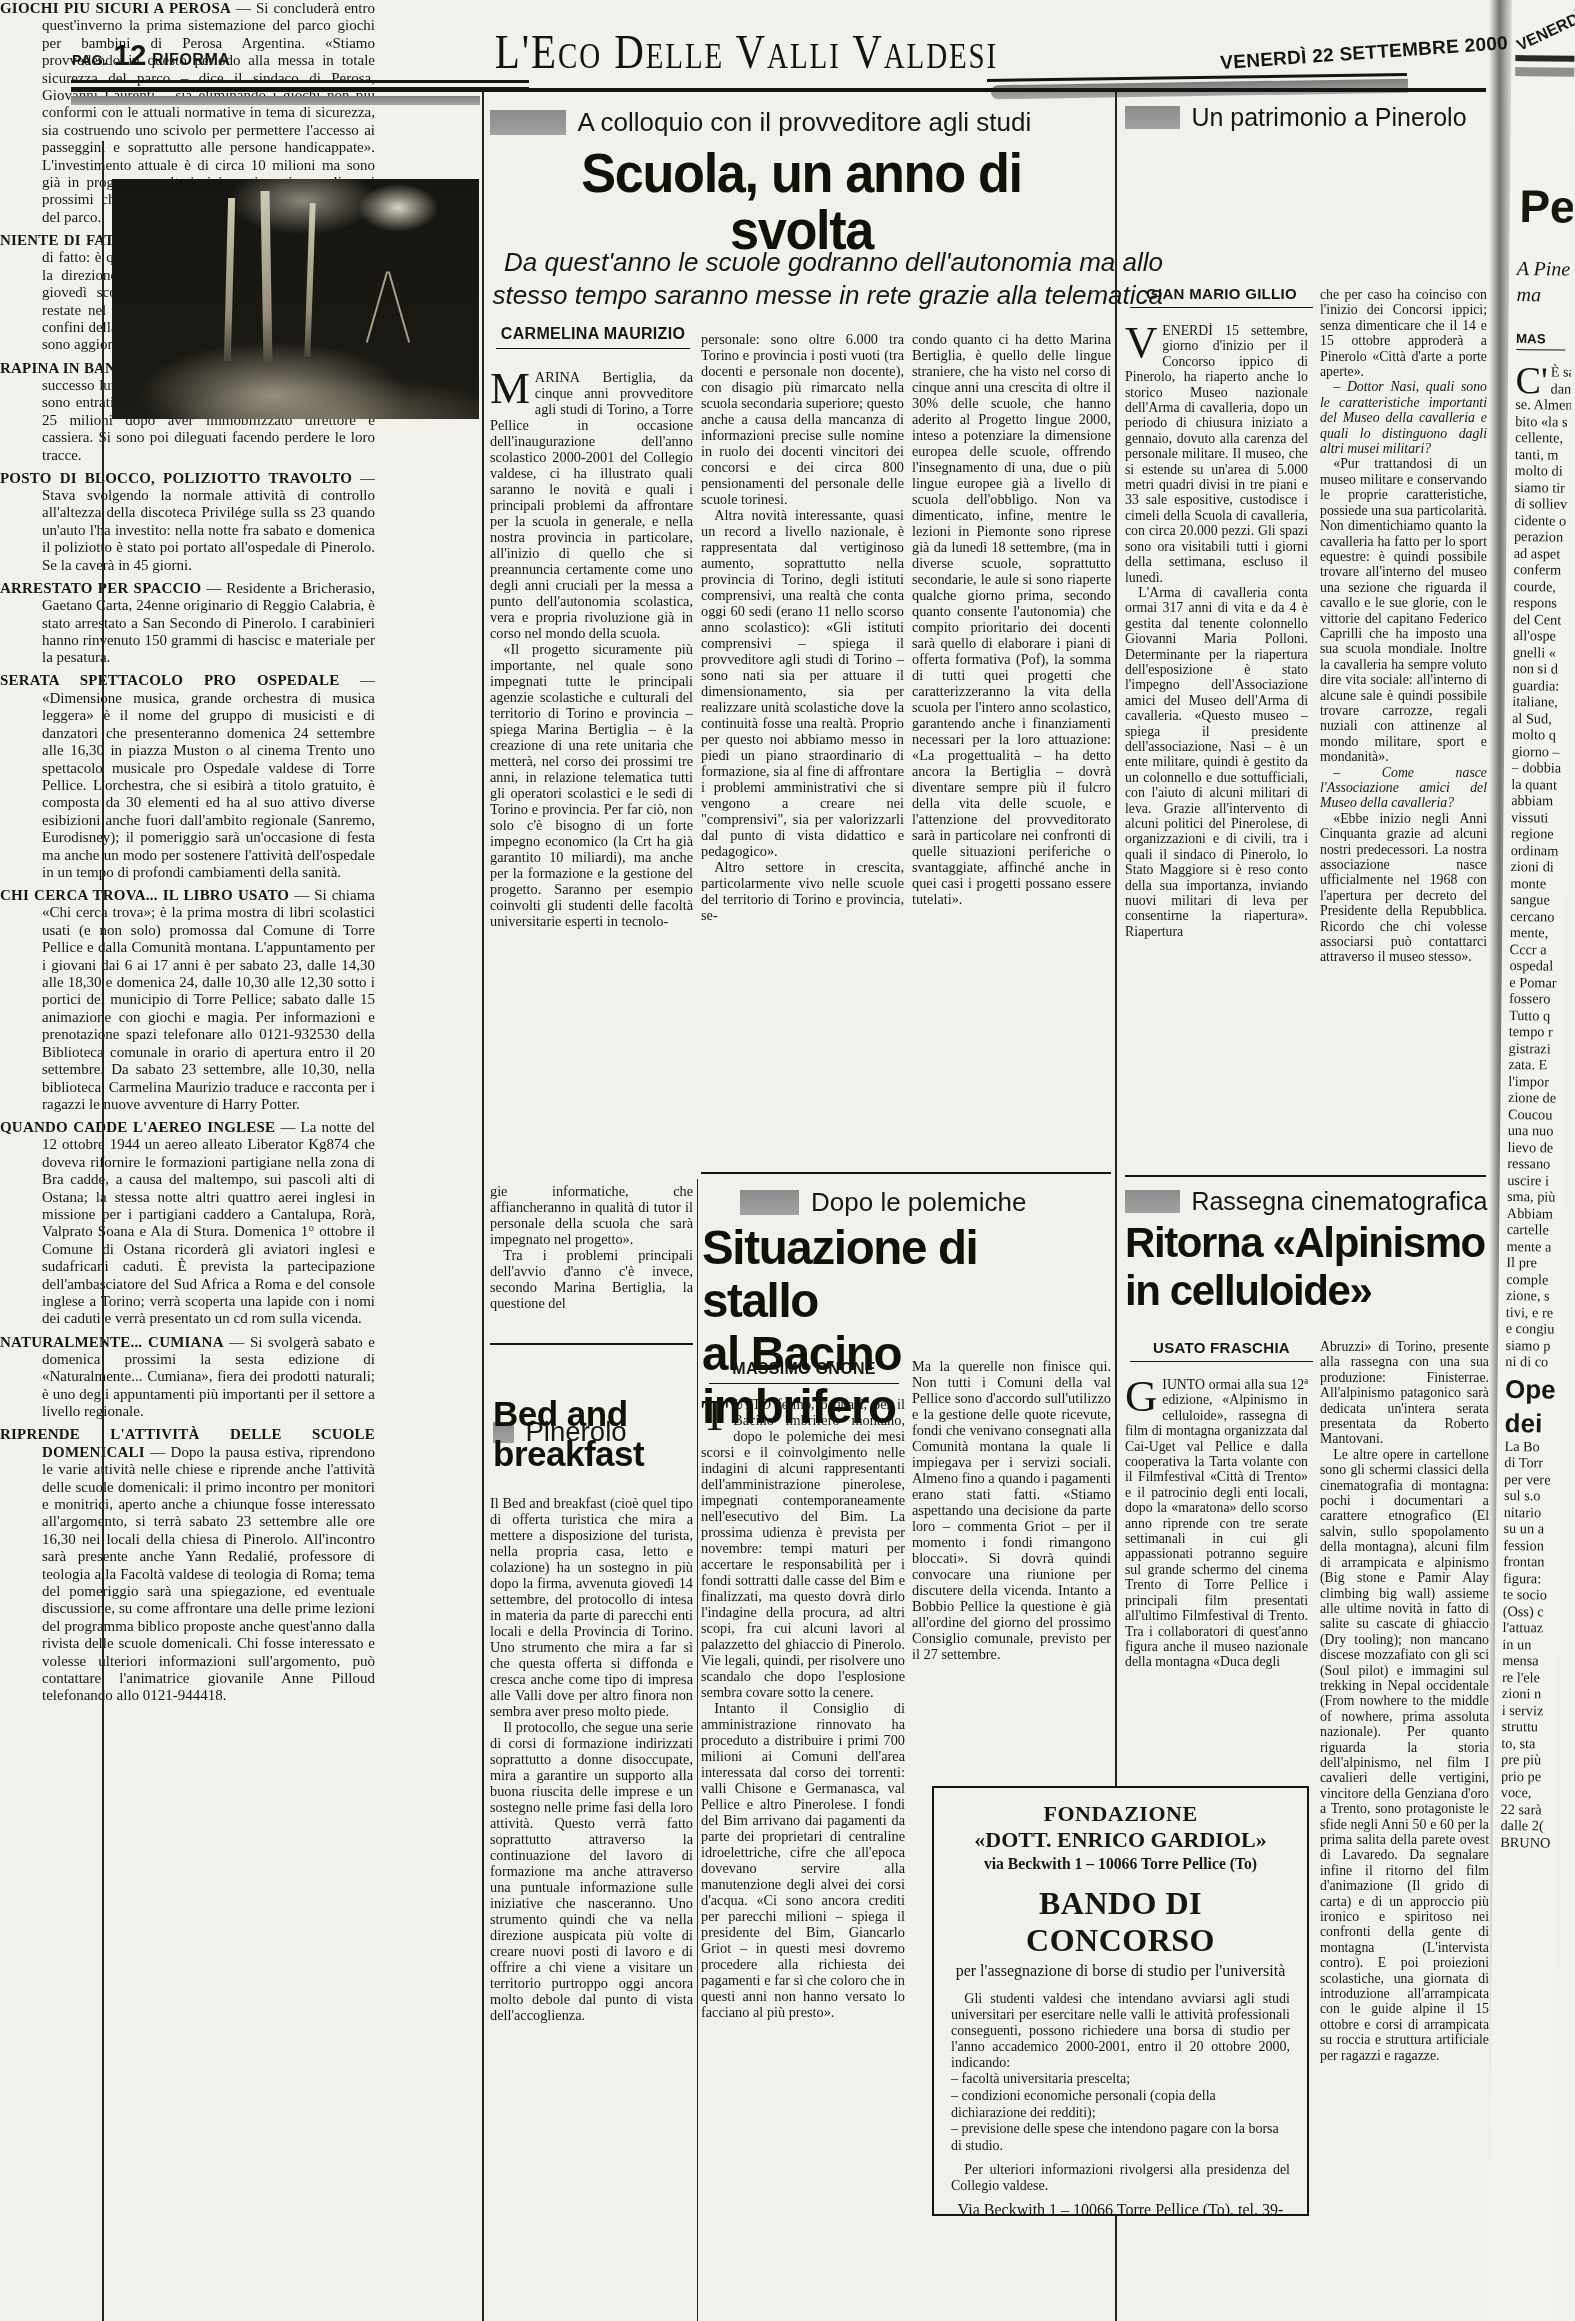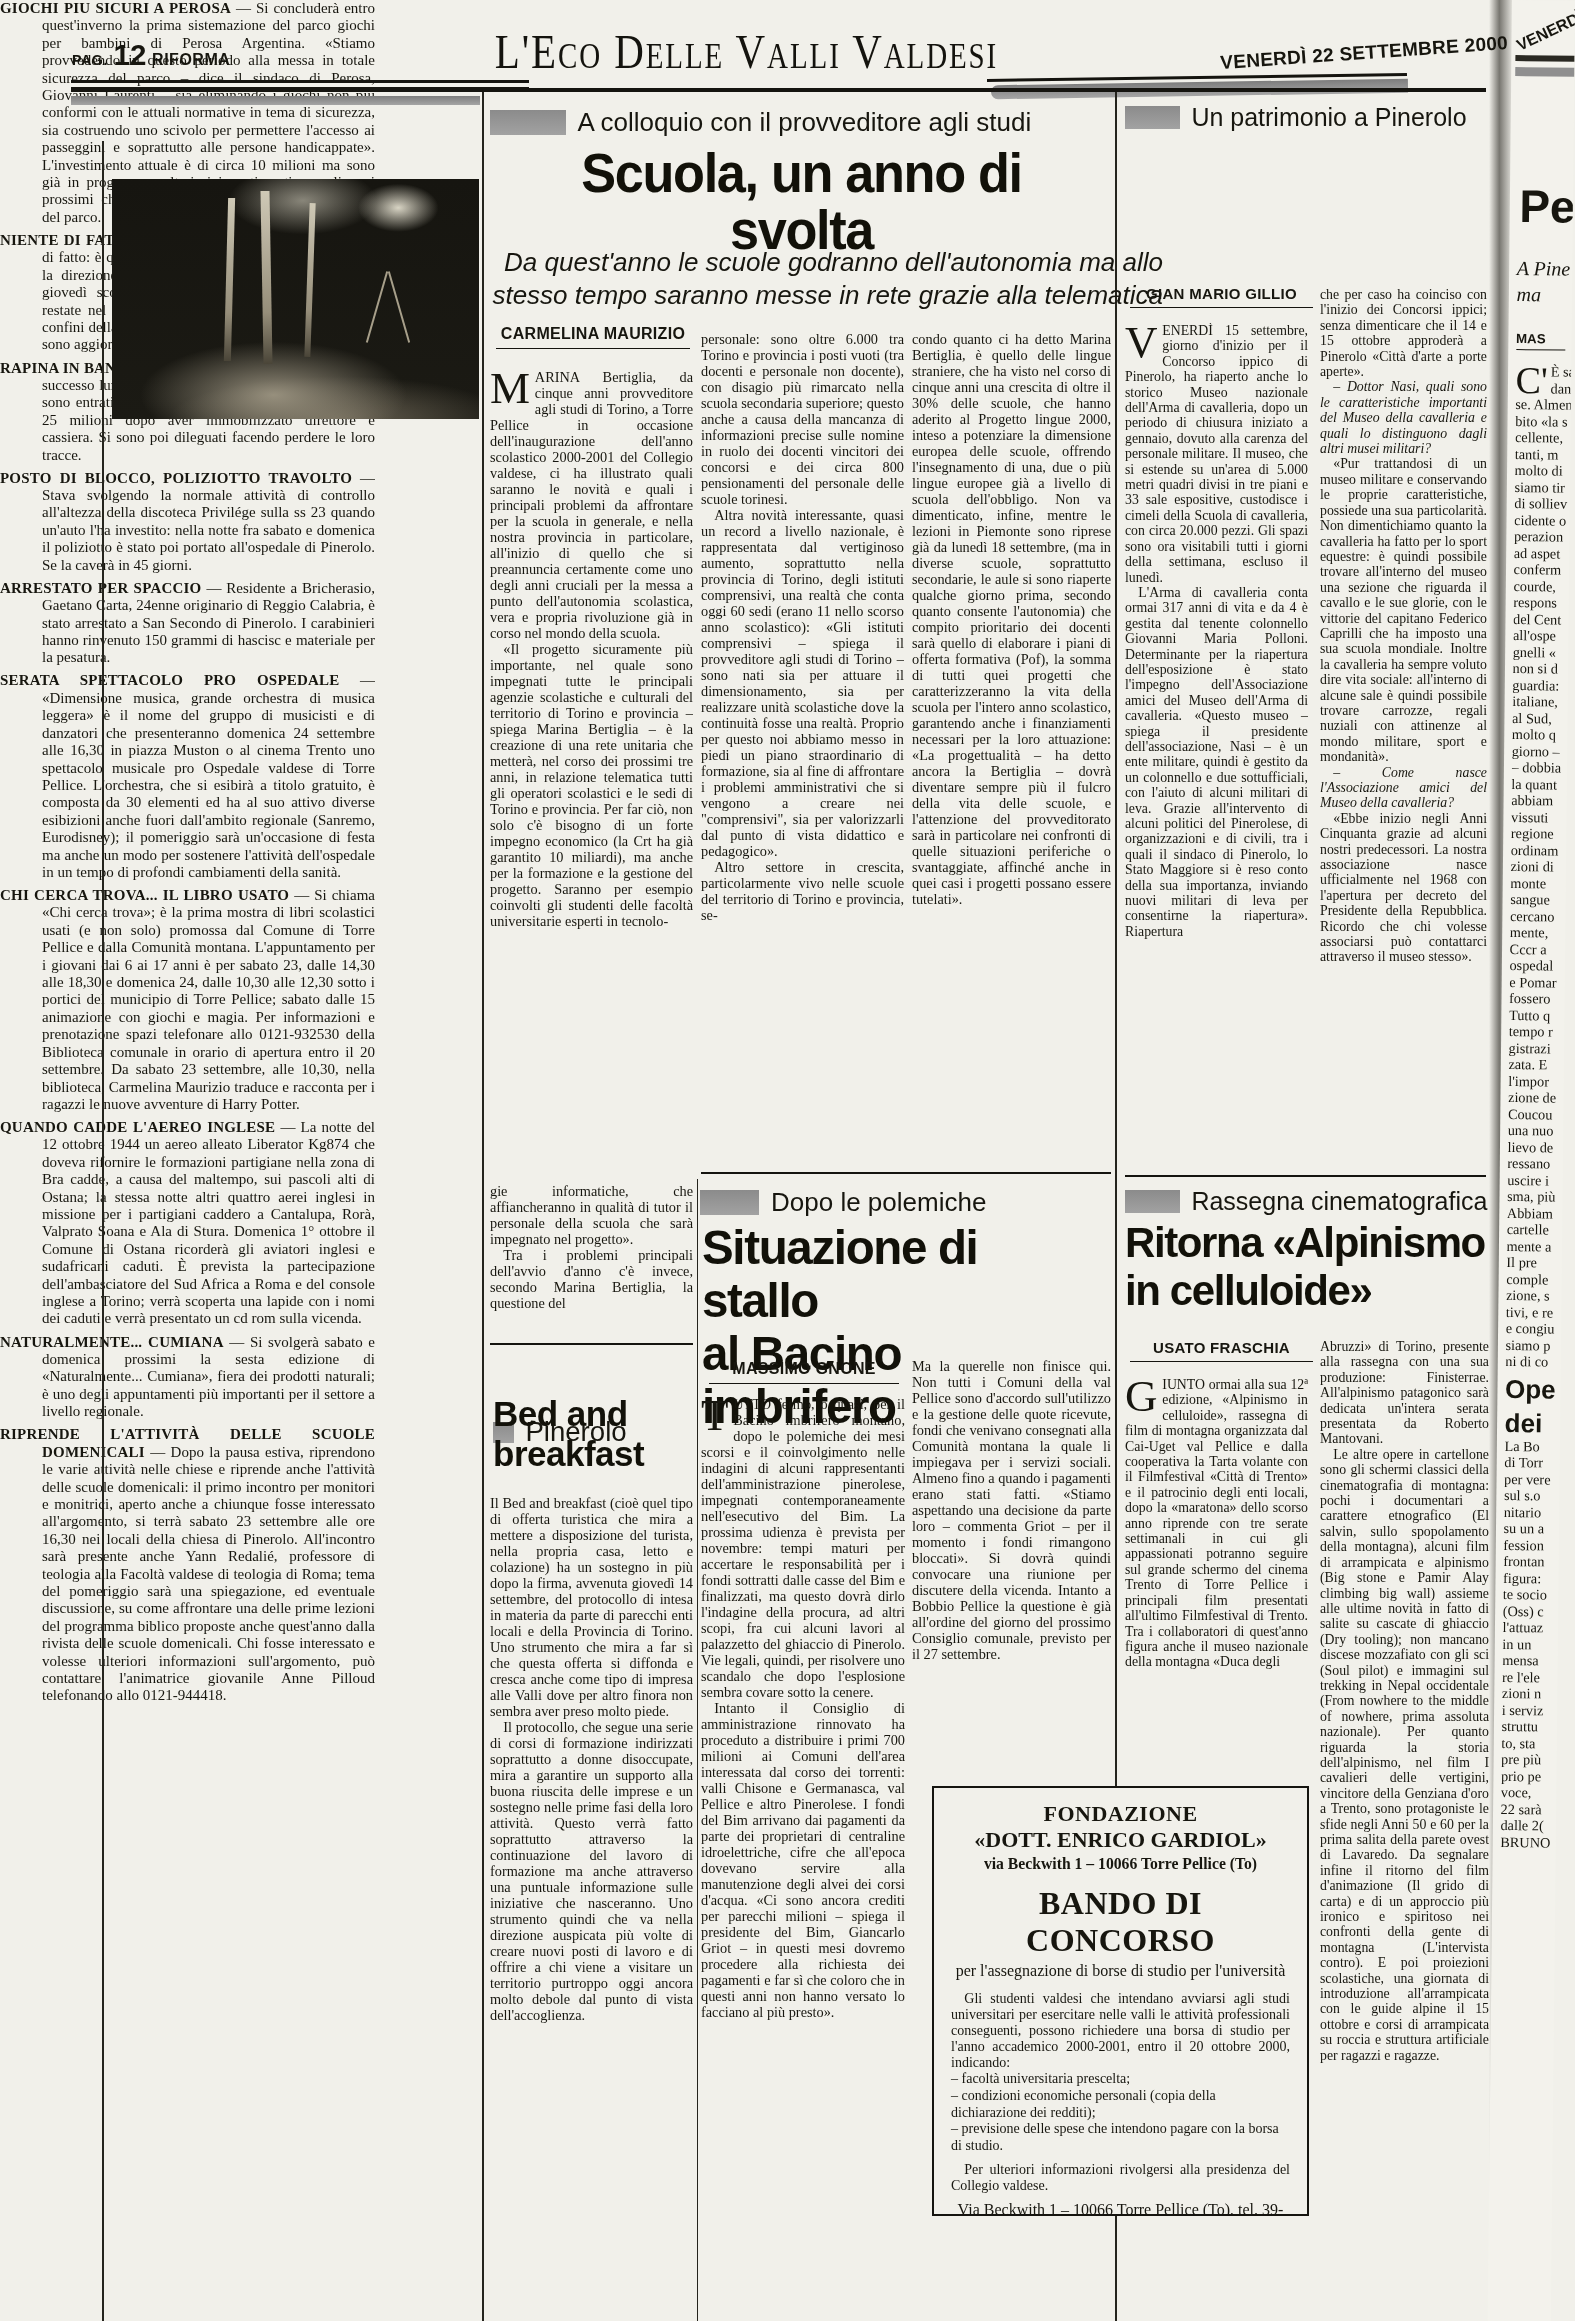--- a/index.html
+++ b/index.html
@@ -59,21 +59,21 @@
   .sc2{left:701px;top:331px;width:203px;height:841px;}
   .sc3{left:912px;top:331px;width:199px;height:841px;}
   .school-tail{left:490px;top:1183px;width:203px;height:156px;}
   
   .mus-kicker{left:1125px;top:103px;font-size:25px;}
   .mus-head{left:1125px;top:133px;width:361px;font-size:45px;line-height:49px;}
   .mus-byline{left:1130px;top:285px;width:183px;font-size:15px;}
   .mus-c1{left:1125px;top:323px;width:183px;height:843px;}
   .mus-c2{left:1320px;top:287px;width:167px;height:879px;}
   
-  .bac-kicker{left:700px;top:1187px;gap:12px;}
+  .bac-kicker{left:740px;top:1187px;gap:12px;}
   .bac-head{left:702px;top:1221px;width:411px;font-size:49px;line-height:53px;transform:scaleX(.97);transform-origin:left top;}
   .bac-byline{left:709px;top:1360px;width:190px;}
   .bac-c1{left:701px;top:1396px;width:204px;height:925px;}
   .bac-c2{left:912px;top:1358px;width:199px;height:418px;}
   
   .bnb-kicker{left:493px;top:1416px;font-size:27.6px;}
   .bnb-kicker .kbox{width:21px;height:21px;}
   .bnb-head{left:493px;top:1394px;width:202px;font-size:35px;line-height:40px;letter-spacing:-0.5px;}
   .bnb-body{left:490px;top:1495px;width:203px;height:827px;}
   

